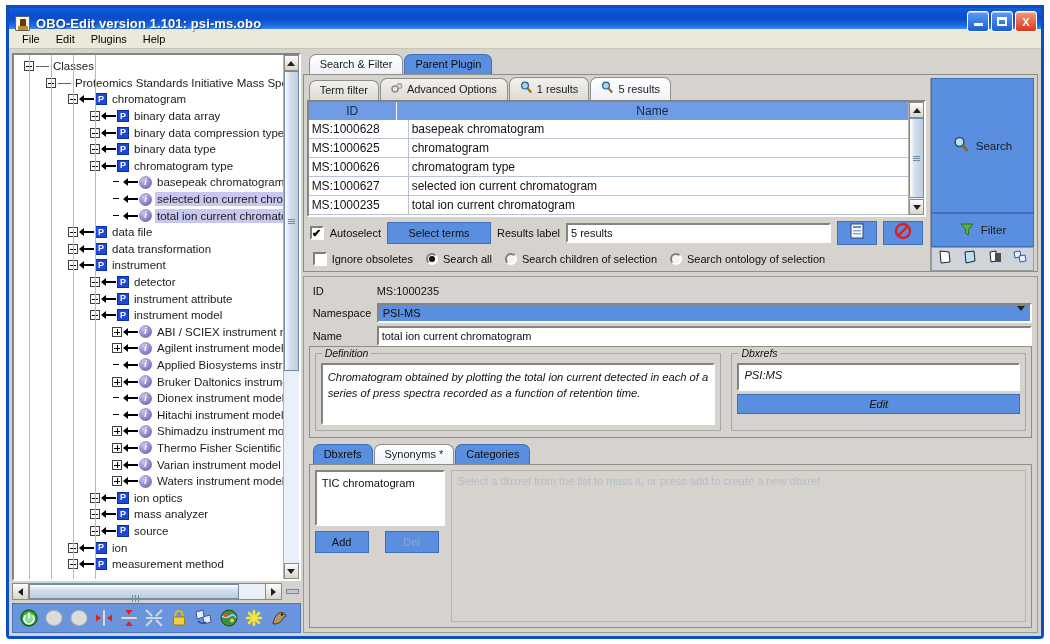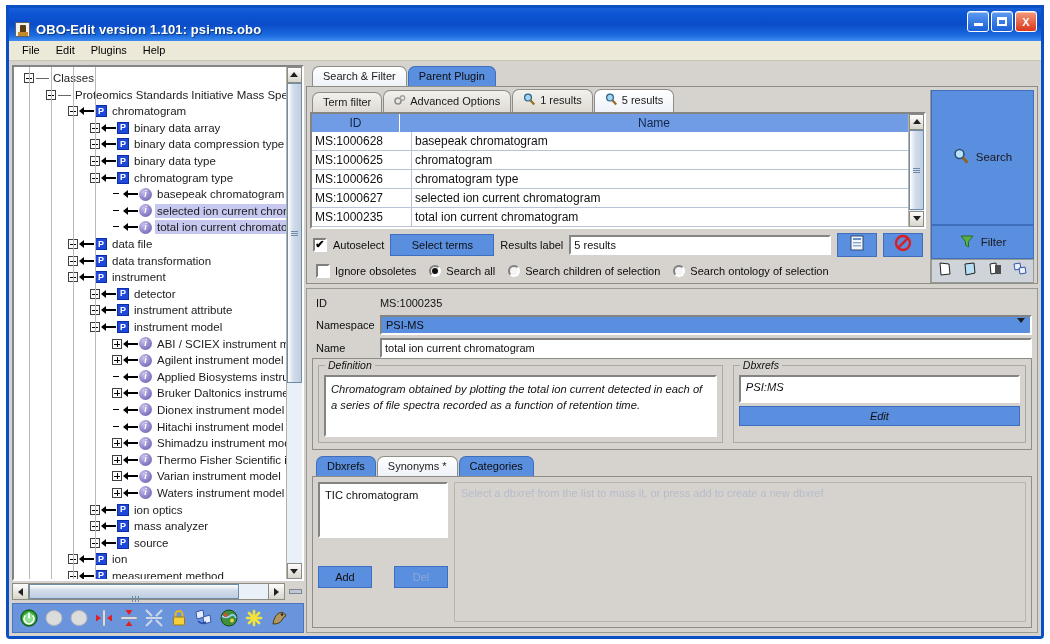--- a/index.html
+++ b/index.html
@@ -15,21 +15,21 @@
   #app-window {
     position: absolute; left: 6px; top: 5px;
     width: 1038px; height: 634px;
     border: 3px solid #0a4fc4;
     border-top: none;
     border-radius: 0 0 4px 4px;
     background: #d6d3ce;
     display: flex; flex-direction: column;
   }
   #title-bar {
-    height: 36px;
+    height: 24px;
     background: linear-gradient(to bottom,#1860d8 0%,#0c55d4 18%,#0a4cc9 50%,#1a6ae0 82%,#3f8bf0 100%);
     border-top: 3px solid #0a4fc4;
     display: flex; align-items: center;
     padding: 10px 2px 0 6px;
     position: relative;
   }
   #title-bar .tbl { display:flex; align-items:center; gap:6px; }
   .app-icon {
     width: 15px; height: 15px;
     background: #f2f2ee;
@@ -895,21 +895,21 @@
         <div class="fieldrow" style="margin-top:3px;">
           <div class="flabel">Name</div>
           <div class="txtfield" style="flex:1 1 auto; height:20px;">total ion current chromatogram</div>
         </div>
 
 
         <div class="tabbody" style="flex:0 0 auto; padding:6px 5px 6px 5px;">
           <div style="display:flex; gap:10px;font-style:italic;">
             <div class="grpbox" style="flex:1 1 58%;">
               <span class="grptitle">Definition</span>
-              <div class="whitearea" style="height:62px;">Chromatogram obtained by plotting the total ion current detected in each of a series of file spectra recorded as a function of retention time.</div>
+              <div class="whitearea" style="height:62px;">Chromatogram obtained by plotting the total ion current detected in each of a series of press spectra recorded as a function of retention time.</div>
             </div>
             <div class="grpbox" style="flex:1 1 42%;">
               <span class="grptitle">Dbxrefs</span>
               <div class="whitearea" style="height:28px; padding-top:2px;">PSI:MS</div>
               <div class="bluebtn" style="margin-top:3px; padding:3px 0;">Edit</div>
             </div>
           </div>
         </div>
 
         <div class="tabrow" style="margin-top:5px; padding-left:4px;">
@@ -923,21 +923,21 @@
             <span>Categories</span>
           </div>
         </div>
 
         <div class="tabbody" style="flex:1 1 auto; padding:5px; min-height:0;">
           <div style="display:flex; gap:6px; height:100%;">
             <div style="width:130px; display:flex; flex-direction:column; flex:0 0 auto;">
               <div class="whitearea" style="height:56px; padding-top:3px;">
                 <div>TIC chromatogram</div>
               </div>
-              <div style="display:flex; gap:0; margin-top:28px;justify-content:space-between;">
+              <div style="display:flex; gap:16px; margin-top:5px;">
                 <div class="bluebtn" style="width:54px;padding:4px 0;">Add</div>
                 <div class="bluebtn" style="width:54px;padding:4px 0;color:#8ea9d6;">Del</div>
               </div>
             </div>
             <div class="greyarea" style="flex:1 1 auto; padding:4px 6px;">
               <span>Select a dbxref from the list to mass it, or press add to create a new dbxref</span>
             </div>
           </div>
         </div>
 

